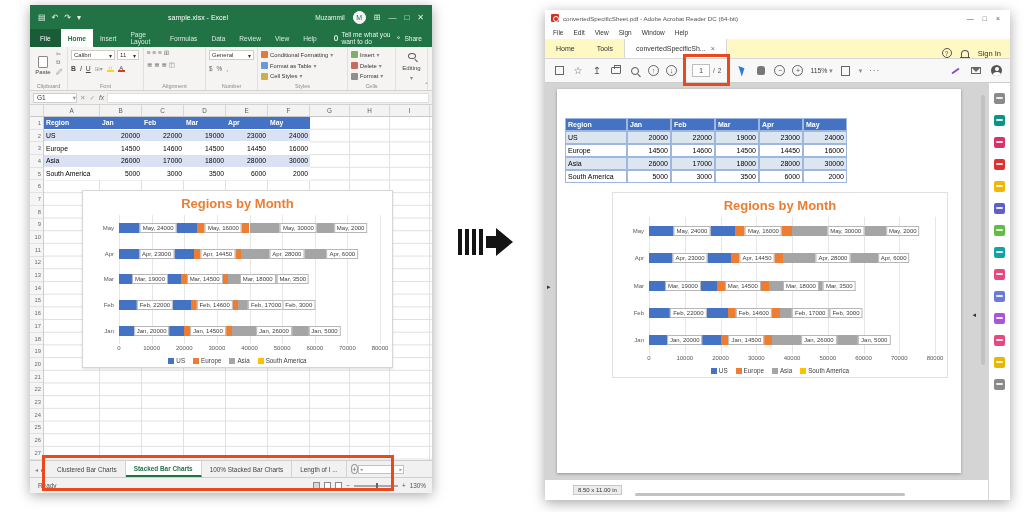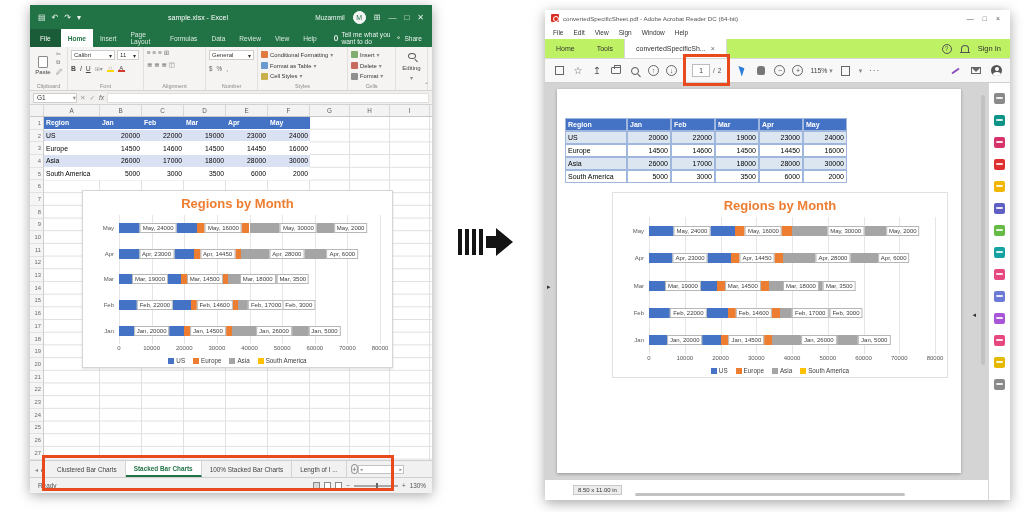--- a/index.html
+++ b/index.html
@@ -106,21 +106,21 @@
   .ahead { width:0; height:0; border-left:17px solid #141414; border-top:14px solid transparent; border-bottom:14px solid transparent; }
 
   
   .pdf-win { position:absolute; left:545px; top:10px; width:465px; height:490px; background:#fff; box-shadow:0 3px 12px rgba(0,0,0,.35); }
   .pdf-titlebar { height:16px; display:flex; align-items:center; gap:4px; padding:0 6px; background:#fff; }
   .pdf-appico { width:8px; height:8px; background:#d93025; border-radius:1px; position:relative; }
   .pdf-appico::after { content:""; position:absolute; left:2px; top:2px; width:4px; height:4px; border:1px solid #fff; border-radius:50%; }
   .pdf-title { font-size:6.2px; color:#555; flex:1; }
   .pdf-winbtns { display:flex; gap:9px; font-size:7px; color:#555; padding-right:4px; }
   .pdf-menubar { height:13px; display:flex; align-items:center; gap:10px; padding-left:8px; font-size:6.5px; color:#333; }
-  .pdf-tabbar { height:20px; display:flex; align-items:center; background:#bef264; border-bottom:1px solid #d8d8d8; font-size:7px; color:#333; }
+  .pdf-tabbar { height:20px; display:flex; align-items:flex-end; background:#fef9c3; border-bottom:1px solid #d8d8d8; font-size:7px; color:#333; }
   .ptab { padding:0 11px; display:flex; align-items:center; height:100%; }
   .doctab { border-left:1px solid #d8d8d8; border-right:1px solid #d8d8d8; gap:5px; background:#fff; }
   .doctab .x { color:#666; font-size:7px; }
   .pdf-tab-right { margin-left:auto; display:flex; align-items:center; gap:9px; padding-right:9px; }
   .helpq { width:10px; height:10px; border:1px solid #555; border-radius:50%; font-size:6.5px; color:#555; display:flex; align-items:center; justify-content:center; }
   .bell { width:8px; height:7px; border:1px solid #555; border-bottom:none; border-radius:5px 5px 0 0; position:relative; }
   .bell::after { content:""; position:absolute; left:-2px; bottom:-1px; width:10px; height:1px; background:#555; }
   .signin { font-size:7.5px; color:#333; }
 
   .pdf-toolbar { height:24px; background:#f8f8f8; border-bottom:1px solid #cfcfcf; display:flex; align-items:center; gap:7px; padding:0 8px; position:relative; }

